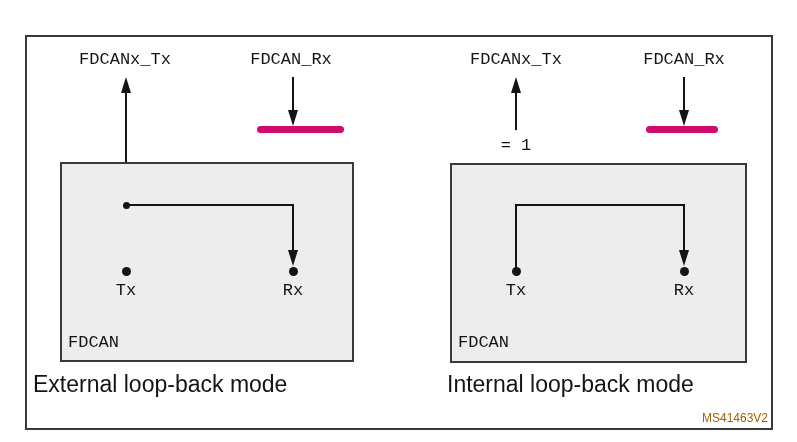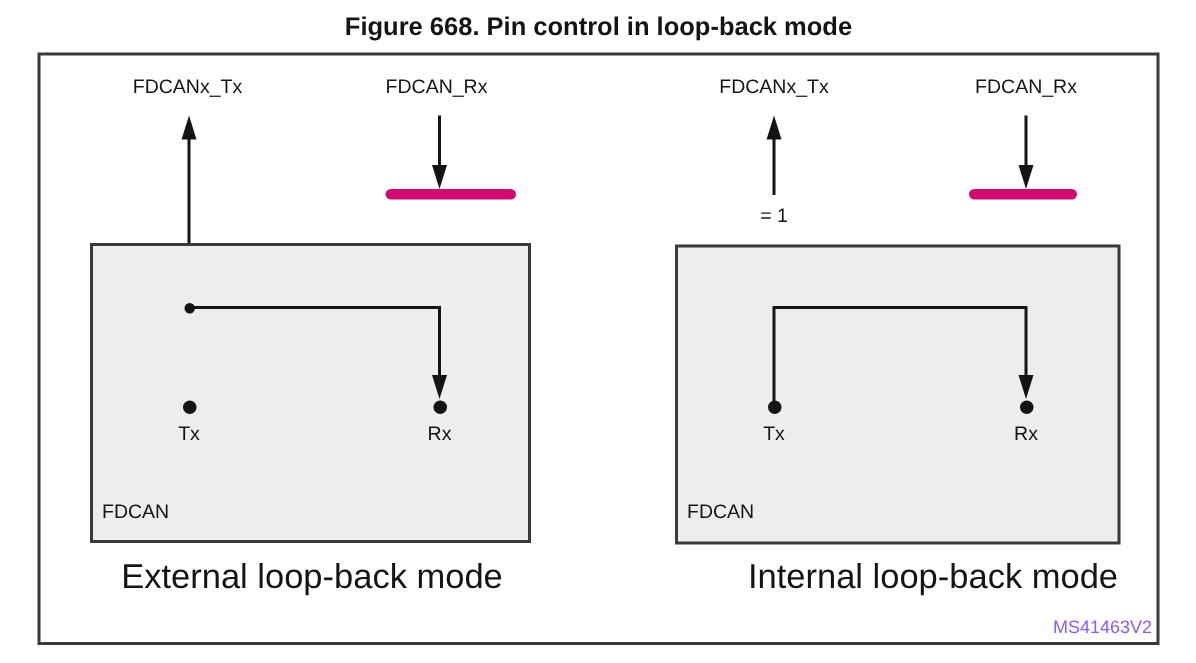--- a/index.html
+++ b/index.html
@@ -10,24 +10,24 @@
   }
   :root {
     --ink:#141414;
     --border:#3a3a3a;
     --box-fill:#ededed;
     --magenta:#d20a6e;
   }
   .abs { position:absolute; }
   .fig-title { font-size:17px; font-weight:bold; text-align:center; white-space:nowrap; }
   .frame { border:2px solid var(--border); box-sizing:border-box; background:#ffffff; }
-  .label { font-size:13px; white-space:nowrap; }
+  .label { font-size:17px; white-space:nowrap;font-family:Liberation Mono, monospace; }
   .center { text-align:center; }
-  .caption { font-size:23px; white-space:nowrap; text-align:center; }
-  .watermark { font-size:12px; color:#8b5cf6; text-align:right; white-space:nowrap; }
+  .caption { font-size:23px; white-space:nowrap; text-align:left; }
+  .watermark { font-size:12px; color:#a16207; text-align:right; white-space:nowrap; }
   .vline { width:2px; background:var(--ink); }
   .hline { height:2px; background:var(--ink); }
   .dot { border-radius:50%; background:var(--ink); }
   .pin-dot { width:9px; height:9px; }
   .junction-dot { width:7px; height:7px; }
   .arrow-up {
     width:0; height:0;
     border-left:5.5px solid transparent; border-right:5.5px solid transparent;
     border-bottom:16px solid var(--ink);
   }
@@ -37,21 +37,20 @@
     border-top:16px solid var(--ink);
   }
   .pad-bar { height:7px; border-radius:3.5px; background:var(--magenta); }
   .block { background:var(--box-fill); border:2px solid var(--border); box-sizing:border-box; }
 </style>
 </head>
 <body>
 
 <div id="stage">
 
-  <div class="abs fig-title" style="left:25px; top:8px; width:748px;">Figure 668. Pin control in loop-back mode</div>
 
   <div class="abs frame" style="left:25px; top:35px; width:748px; height:395px;"></div>
 
   <div>
 
     <div class="abs label center" style="left:45px; top:50px; width:160px;">FDCANx_Tx</div>
     <div class="abs label center" style="left:211px; top:50px; width:160px;">FDCAN_Rx</div>
 
     <div class="abs arrow-up" style="left:120.5px; top:77px;"></div>
     <div class="abs vline" style="left:125px; top:91px; height:180px;"></div>

